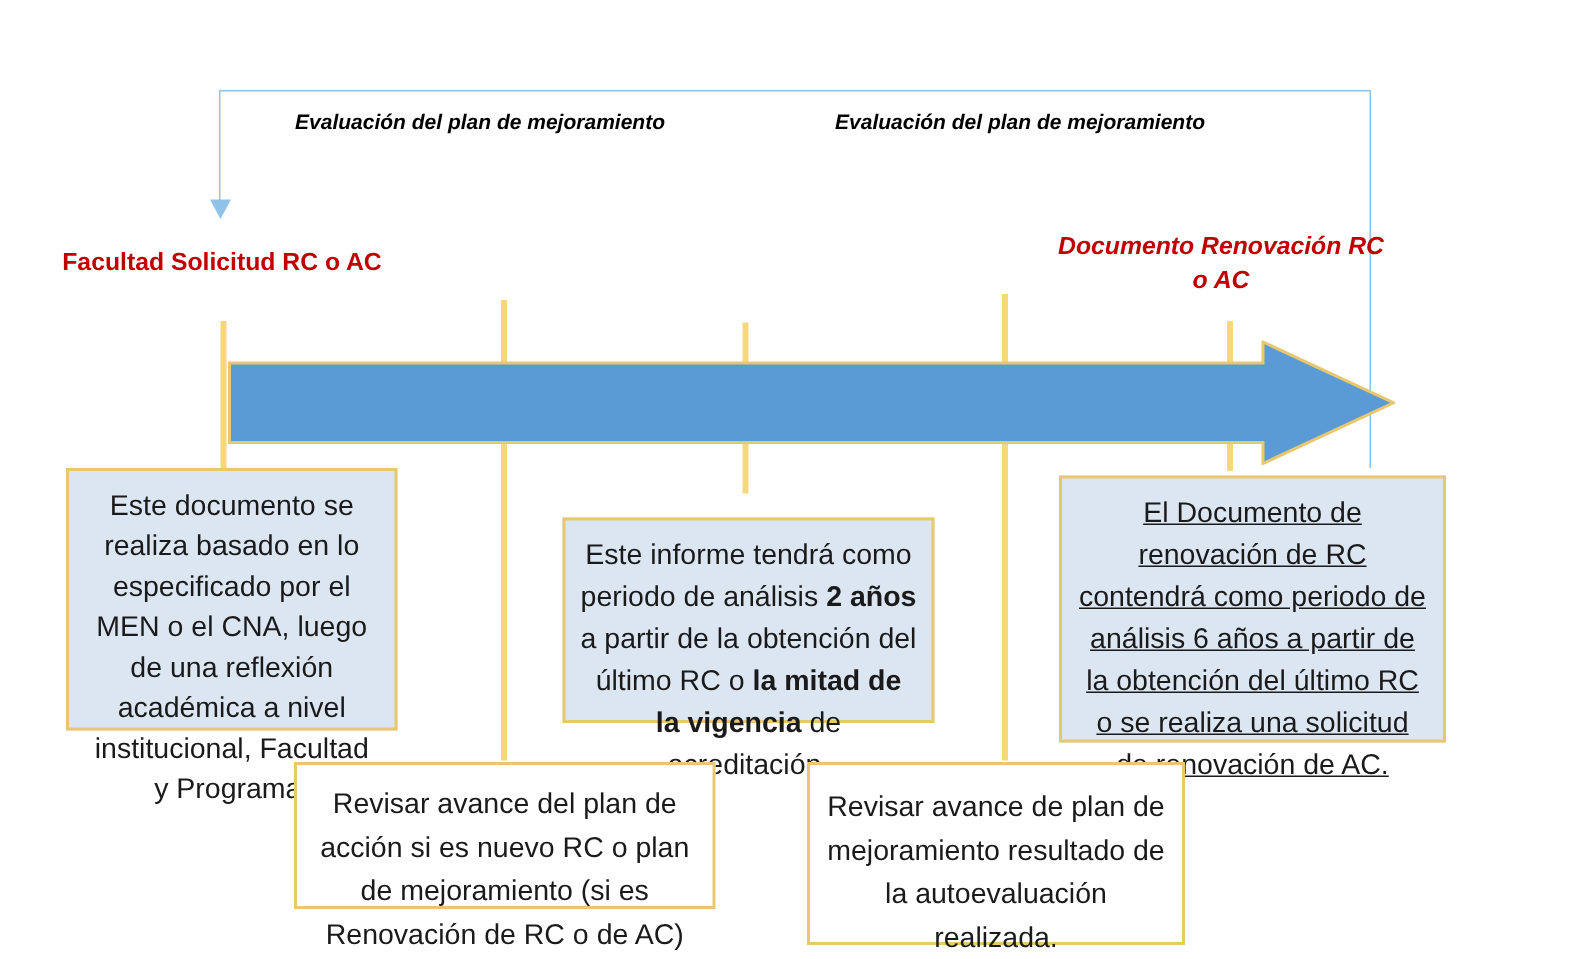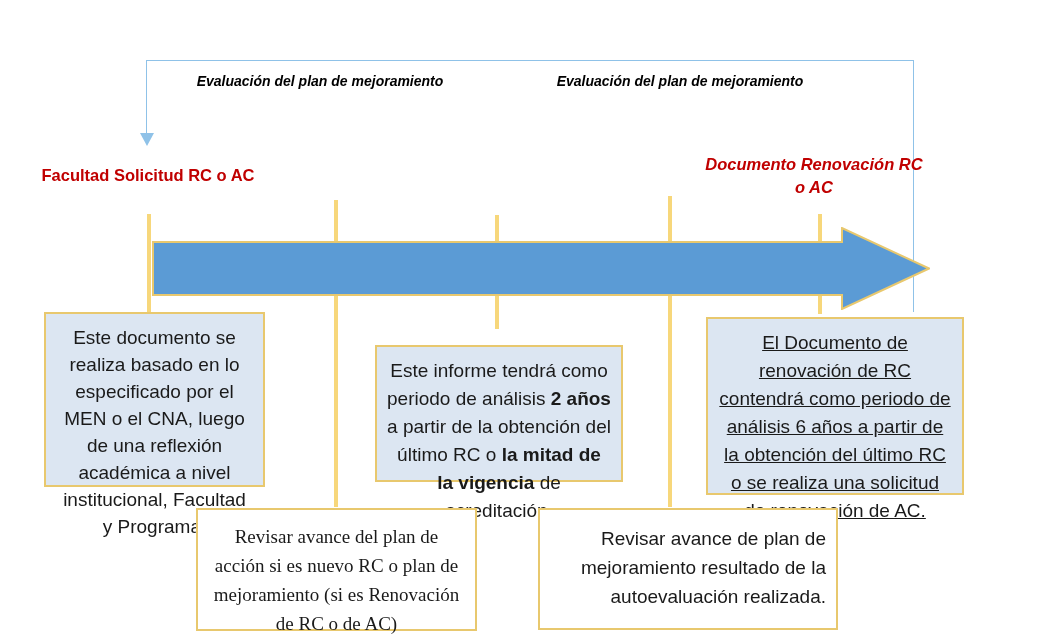--- a/index.html
+++ b/index.html
@@ -113,22 +113,22 @@
     text-align: center;
     padding: 10px 10px 8px 10px;
   }
   .info-box.filled { background: #DCE6F2; }
   .info-box.plain  { background: #FFFFFF; }
   .info-box b { font-weight: bold; }
 
   #info-box-1 { left: 44px;  top: 312px; width: 221px; height: 175px; }
   #info-box-2 { left: 375px; top: 345px; width: 248px; height: 137px; }
   #info-box-3 { left: 706px; top: 317px; width: 258px; height: 178px; }
-  #info-box-4 { left: 196px; top: 508px; width: 281px; height: 123px; font-family: Liberation Serif, serif; }
-  #info-box-5 { left: 538px; top: 508px; width: 300px; height: 122px; text-align: right; }
+  #info-box-4 { left: 196px; top: 508px; width: 281px; height: 98px; }
+  #info-box-5 { left: 538px; top: 508px; width: 252px; height: 122px; }
 
   #info-box-2 { line-height: 28px; }
   #info-box-3 { line-height: 28px; text-decoration: underline; }
   #info-box-4 { line-height: 29px; padding-top: 12px; }
   #info-box-5 { line-height: 29px; padding-top: 14px; }
 </style>
 </head>
 <body>
 
 <div id="canvas">

